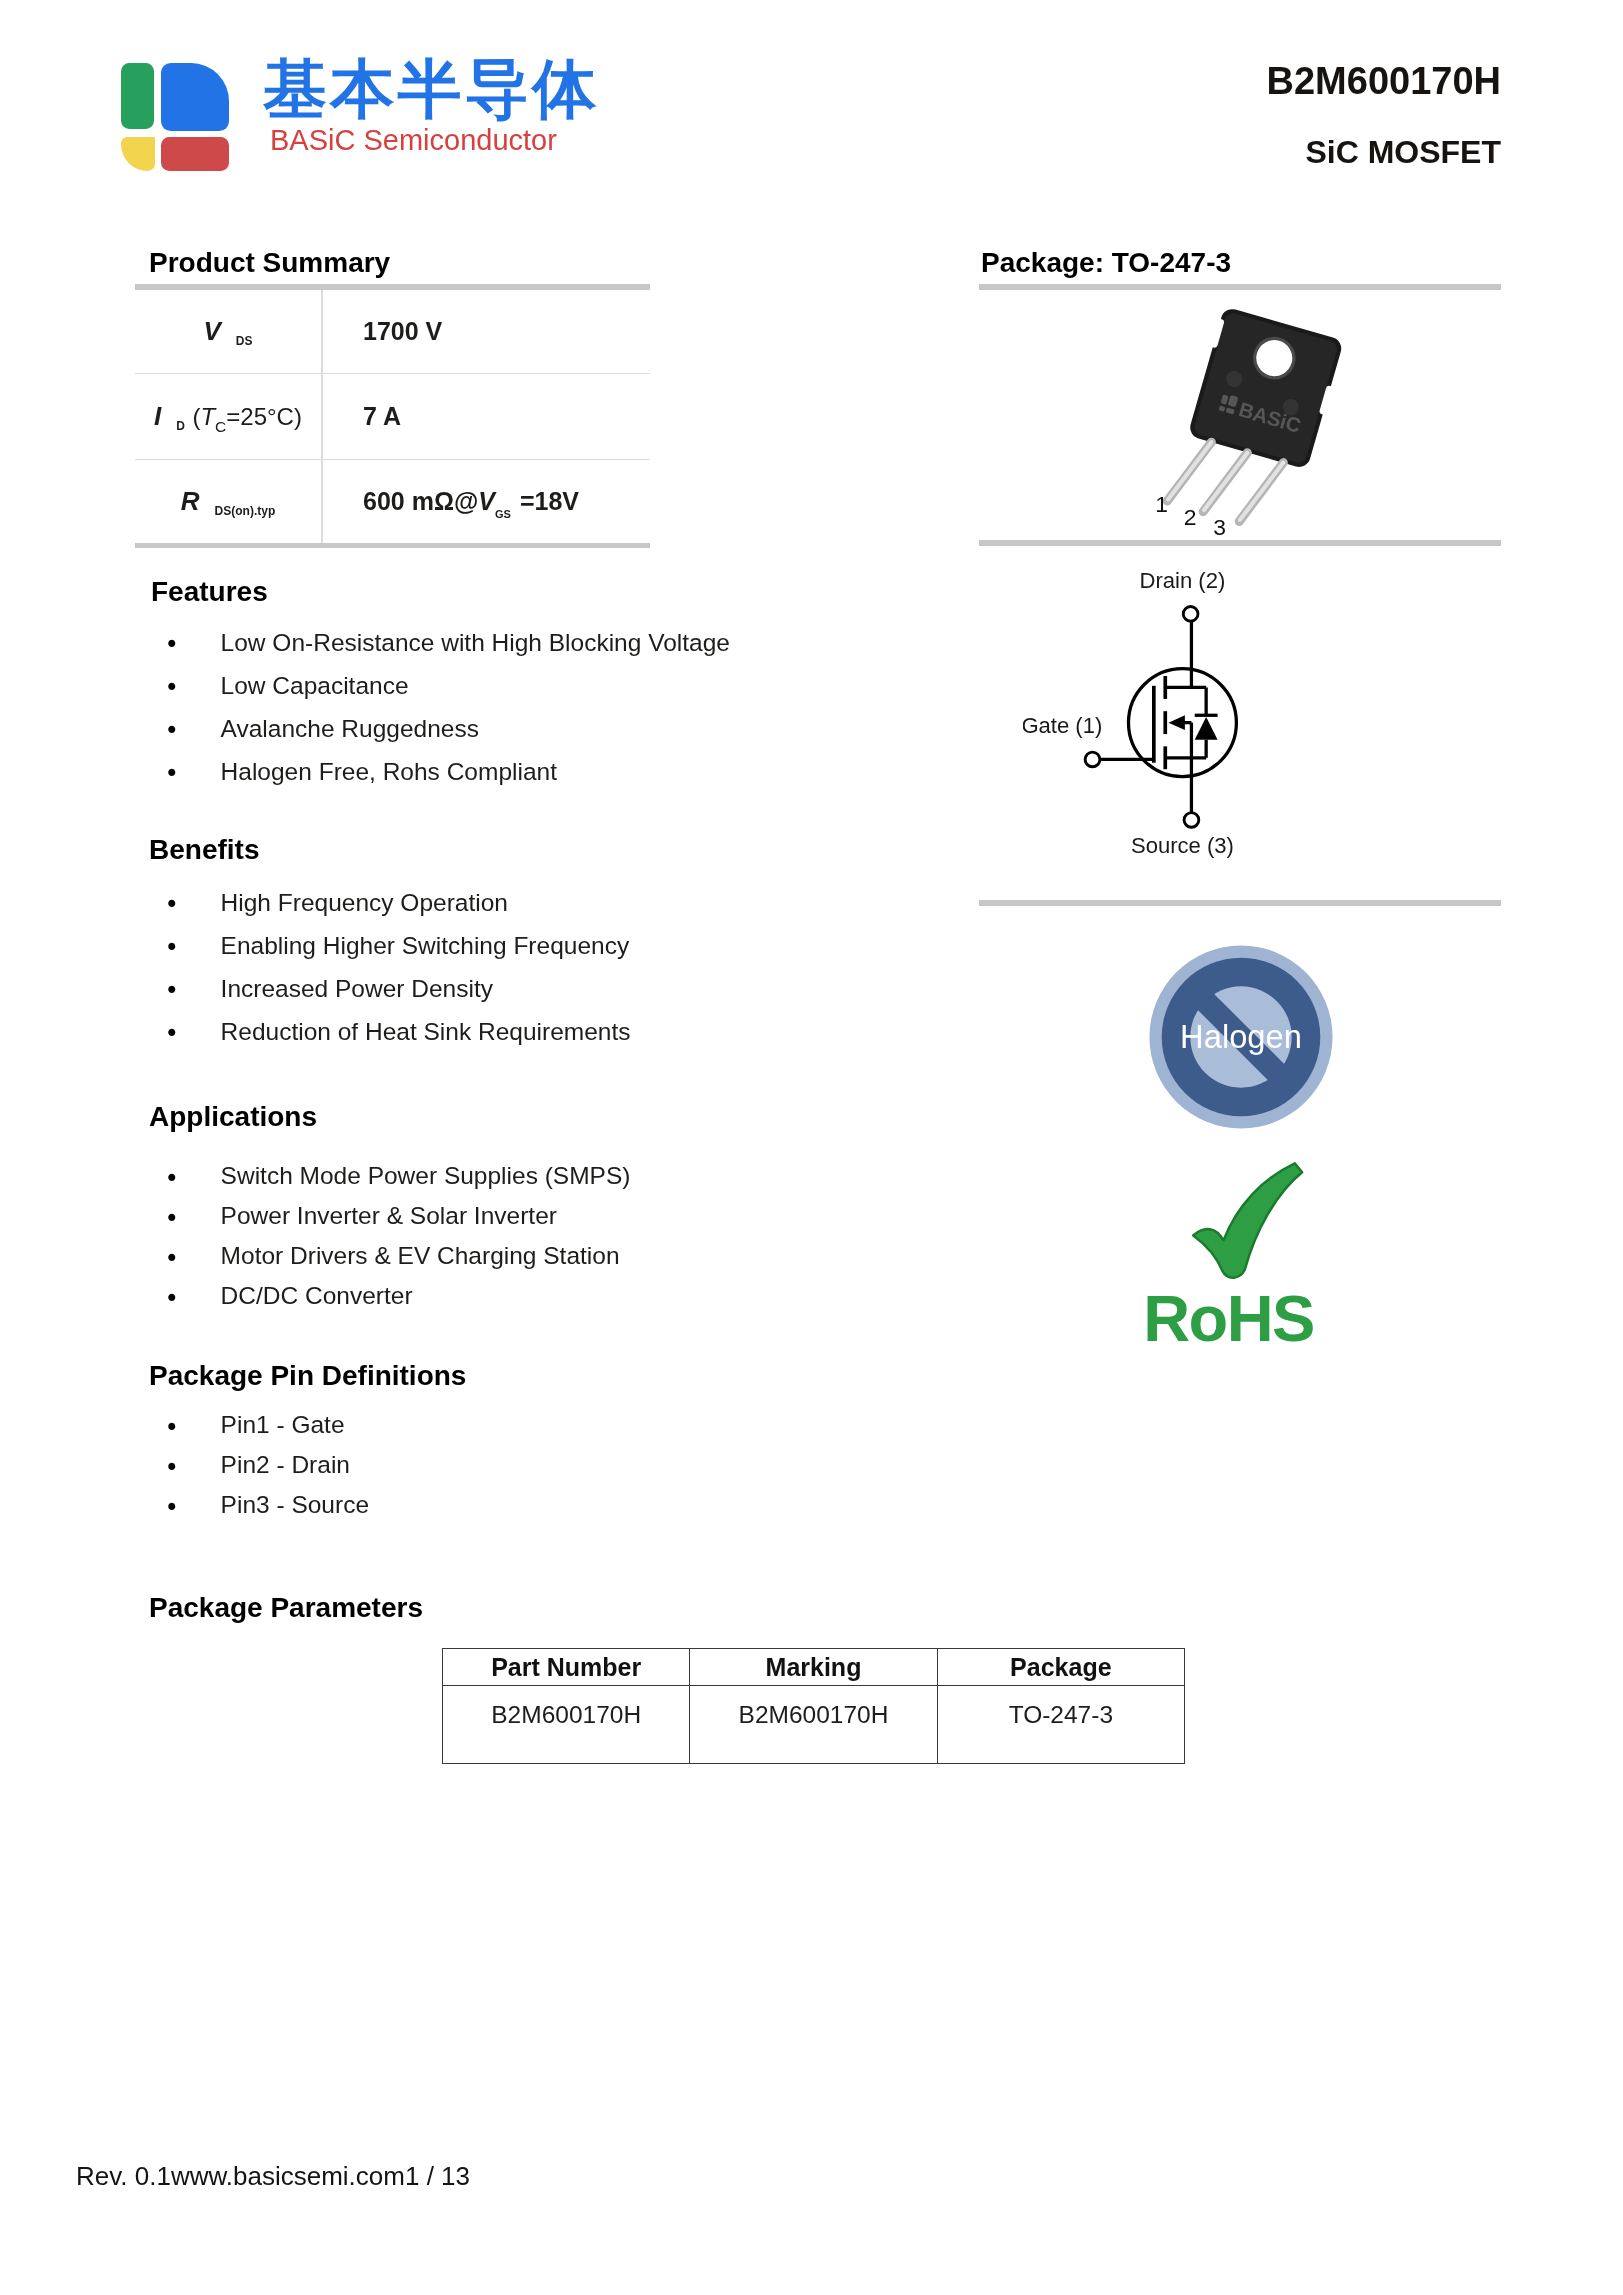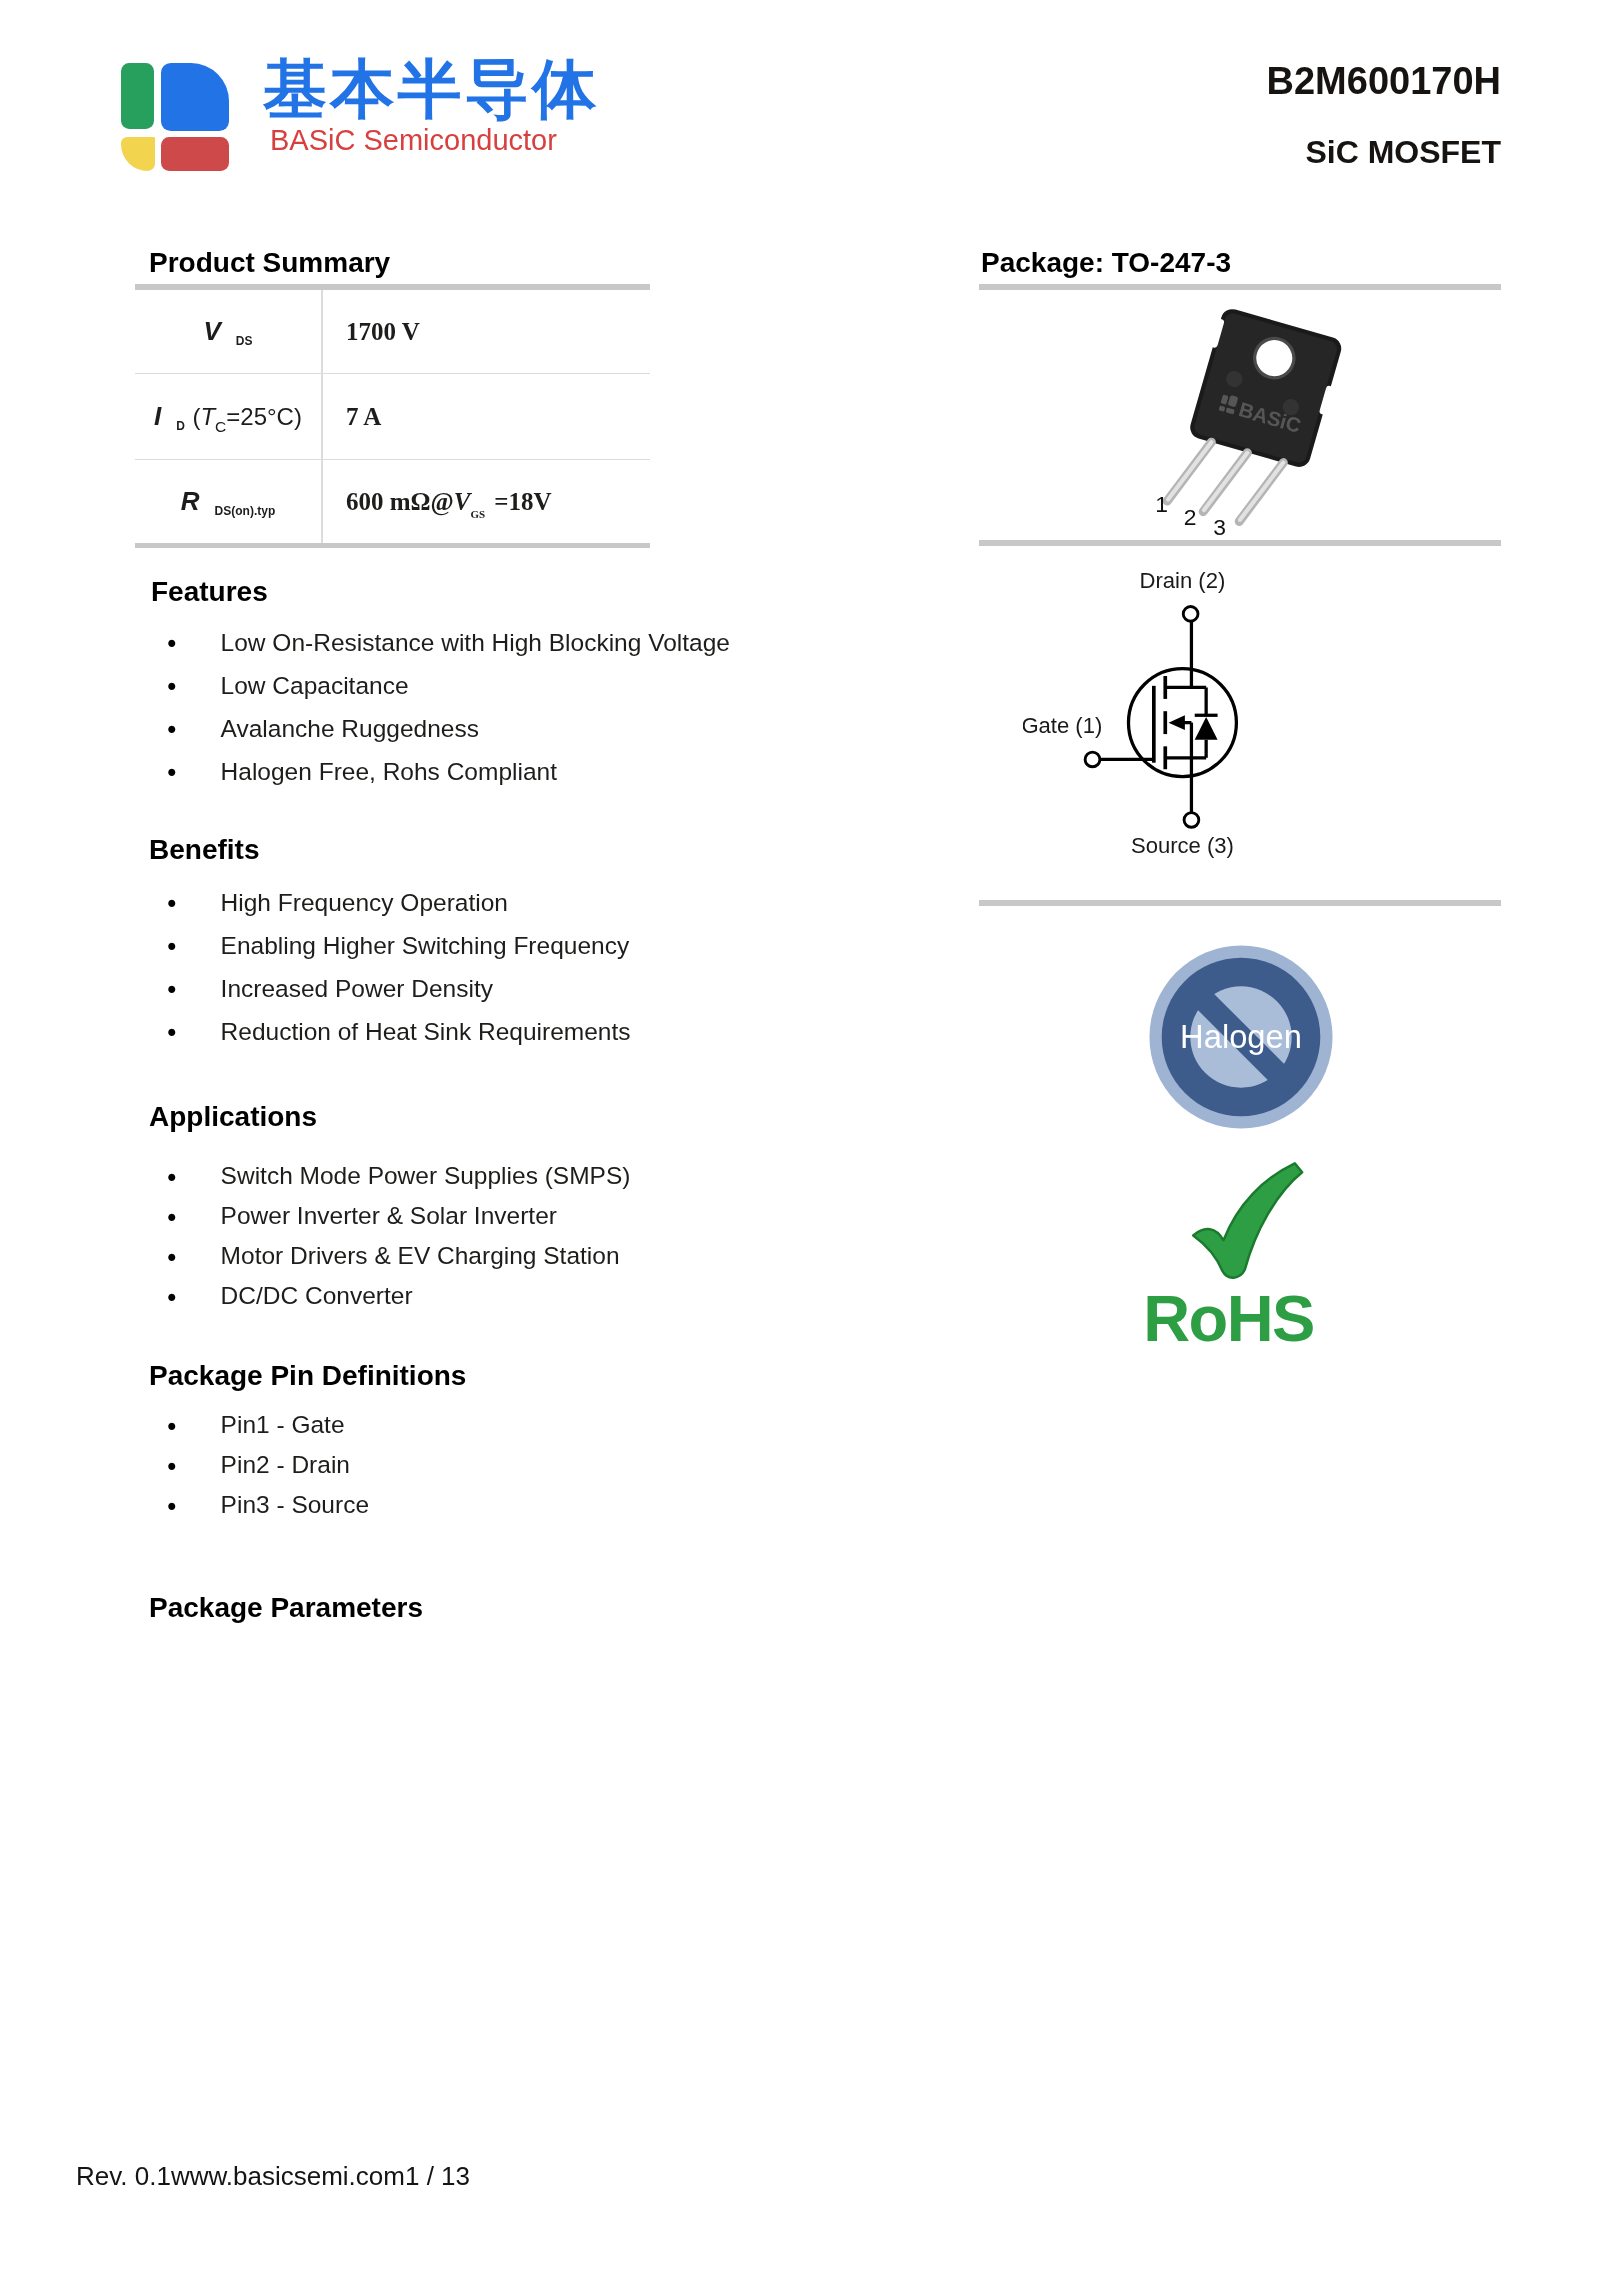--- a/index.html
+++ b/index.html
@@ -18,21 +18,21 @@
   .h{position:absolute;font-size:28px;font-weight:700;color:#000000;line-height:1.15;}
   .divider{position:absolute;height:5.7px;background:#c8c8c8;}
 
   
   #summary-table{position:absolute;left:135px;top:290px;width:515px;border-bottom:5.7px solid #c8c8c8;}
   #summary-table::before{content:"";position:absolute;left:186px;top:0;bottom:0;width:1.6px;background:#dcdcdc;}
   .st-row{display:flex;box-sizing:border-box;}
   .st-row + .st-row{border-top:1.6px solid #dcdcdc;}
   .st-r1{height:83px;}.st-r2{height:86px;}.st-r3{height:84px;}
   .st-param{width:186px;display:flex;align-items:center;justify-content:center;}
-  .st-value{flex:1;display:flex;align-items:center;padding-left:25px;font-weight:700;font-size:25px;white-space:nowrap;font-family:Liberation Serif, serif;}
+  .st-value{flex:1;display:flex;align-items:center;padding-left:42px;font-weight:700;font-size:25px;white-space:nowrap;}
   .qty-sym{font-style:italic;font-weight:700;font-size:26px;}
   .qty-sub{font-weight:700;font-size:12px;position:relative;top:9px;margin-left:15px;}
   .qty-cond{font-size:24px;margin-left:7.4px;font-weight:400;white-space:nowrap;}
   .csym{font-style:italic;}
   .csub{font-size:15.5px;position:relative;top:7.4px;}
   .vsym{font-style:italic;font-weight:700;font-size:25px;}
   .vsub{font-weight:700;font-size:11px;position:relative;top:12px;margin-right:9px;}
 
   
   ul.blist{list-style:none;margin:0;padding:0;position:absolute;width:736px;}
@@ -176,20 +176,36 @@
         <span class="dot">●</span>
         <span>Pin2 - Drain</span>
       </li>
     <li>
         <span class="dot">●</span>
         <span>Pin3 - Source</span>
       </li>
   </ul>
 
   <div class="h" style="left:149px;top:1592px;">Package Parameters</div>
+  <table id="pkg-table">
+    <thead>
+      <tr>
+        <th>Part Number</th>
+        <th>Marking</th>
+        <th>Package</th>
+      </tr>
+    </thead>
+    <tbody>
+      <tr>
+        <td>B2M600170H</td>
+        <td>B2M600170H</td>
+        <td>TO-247-3</td>
+      </tr>
+    </tbody>
+  </table>
 
   <div class="h" style="left:981px;top:247px;">Package: TO-247-3</div>
   <div class="divider" style="left:979px;top:284px;width:522px;"></div>
 
   <svg class="abs" style="left:979px;top:295px;" width="522" height="242" viewBox="0 0 638 296">
     <g transform="translate(300,14) rotate(16)">
       <rect x="0" y="0" width="152" height="164" rx="14" fill="#1a1a1a"></rect>
       <rect x="5" y="5" width="142" height="154" rx="10" fill="#262626"></rect>
       <circle cx="76" cy="44" r="24" fill="#ffffff" stroke="#4a4a4a" stroke-width="4"></circle>
       <circle cx="36" cy="82" r="10" fill="#333333"></circle>

